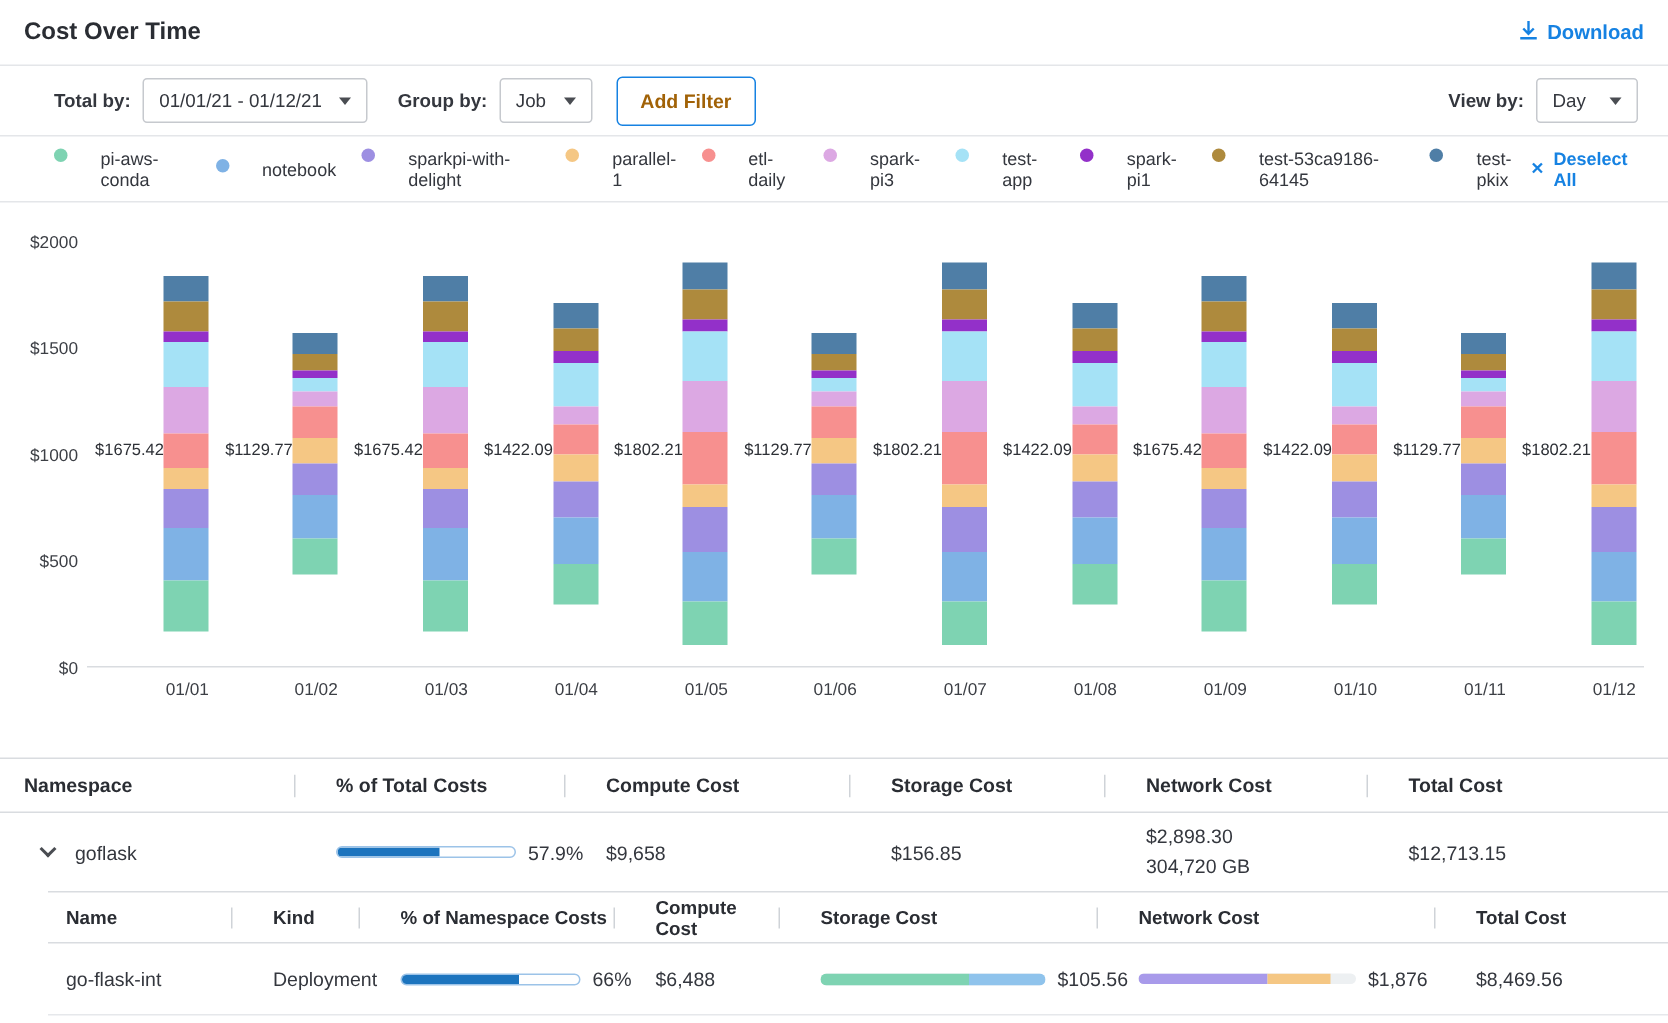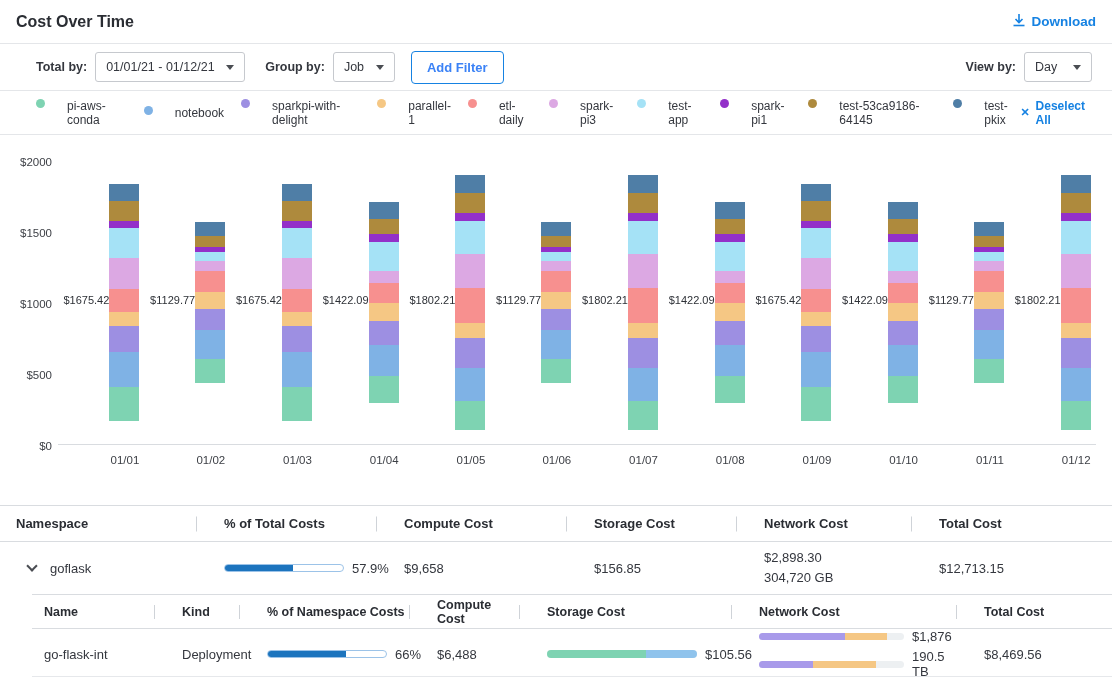--- a/index.html
+++ b/index.html
@@ -19,21 +19,21 @@
     padding:0 20px 0 36px; border-bottom:1px solid #e4e6e9; font-size:12.5px; }
   .lbl { font-weight:700; margin-right:8px; white-space:nowrap; }
   .select { display:flex; align-items:center; justify-content:space-between;
     gap:10px; border:1px solid #c6c9ce; border-radius:3px; padding:7px 10px;
     background:#fff; cursor:pointer; white-space:nowrap; }
   .select.date { width:150px; margin-right:20px; }
   .select.group { width:62px; margin-right:16px; }
   .select.view { width:68px; }
   .caret { width:0; height:0; border-left:4px solid transparent;
     border-right:4px solid transparent; border-top:5px solid #4a4d52; flex:none; }
-  .btn-addfilter { border:1.5px solid #1682E2; color:#3b82f6; background:#fff;
+  .btn-addfilter { border:1.5px solid #1682E2; color:#a16207; background:#fff;
     font-weight:700; font-size:13px; border-radius:4px; padding:8px 15px;
     cursor:pointer; font-family:inherit; }
   .viewby { margin-left:auto; display:flex; align-items:center; }
   
   .legendbar { display:flex; align-items:center; height:44px;
     padding:0 16px 0 36px; border-bottom:1px solid #e4e6e9; font-size:12px; }
   .legend-items { display:flex; align-items:center; gap:17px; }
   .legend-item { display:flex; align-items:flex-start; gap:22px; cursor:pointer; }
   .dot { width:9px; height:9px; border-radius:50%; flex:none; }
   .deselect { margin-left:auto; display:flex; align-items:center; gap:6px;
@@ -441,25 +441,18 @@
       </div>
       <div class="cell">
         <div class="net-lines">
           <div class="net-line">
             <div class="capsule net-capsule">
                 <span class="cseg" style="width: 59%; background: rgb(168, 154, 234);"></span>
                 <span class="cseg" style="width: 29%; background: rgb(245, 199, 132);"></span>
               </div>
             <span>$1,876</span>
           </div>
-          <div class="net-line">
-            <div class="capsule net-capsule">
-                <span class="cseg" style="width: 37%; background: rgb(168, 154, 234);"></span>
-                <span class="cseg" style="width: 44%; background: rgb(245, 199, 132);"></span>
-              </div>
-            <span>190.5 TB</span>
-          </div>
         </div>
       </div>
       <div class="cell">$8,469.56</div>
     </div>
   </div>
 </div>
 
 </body></html>

